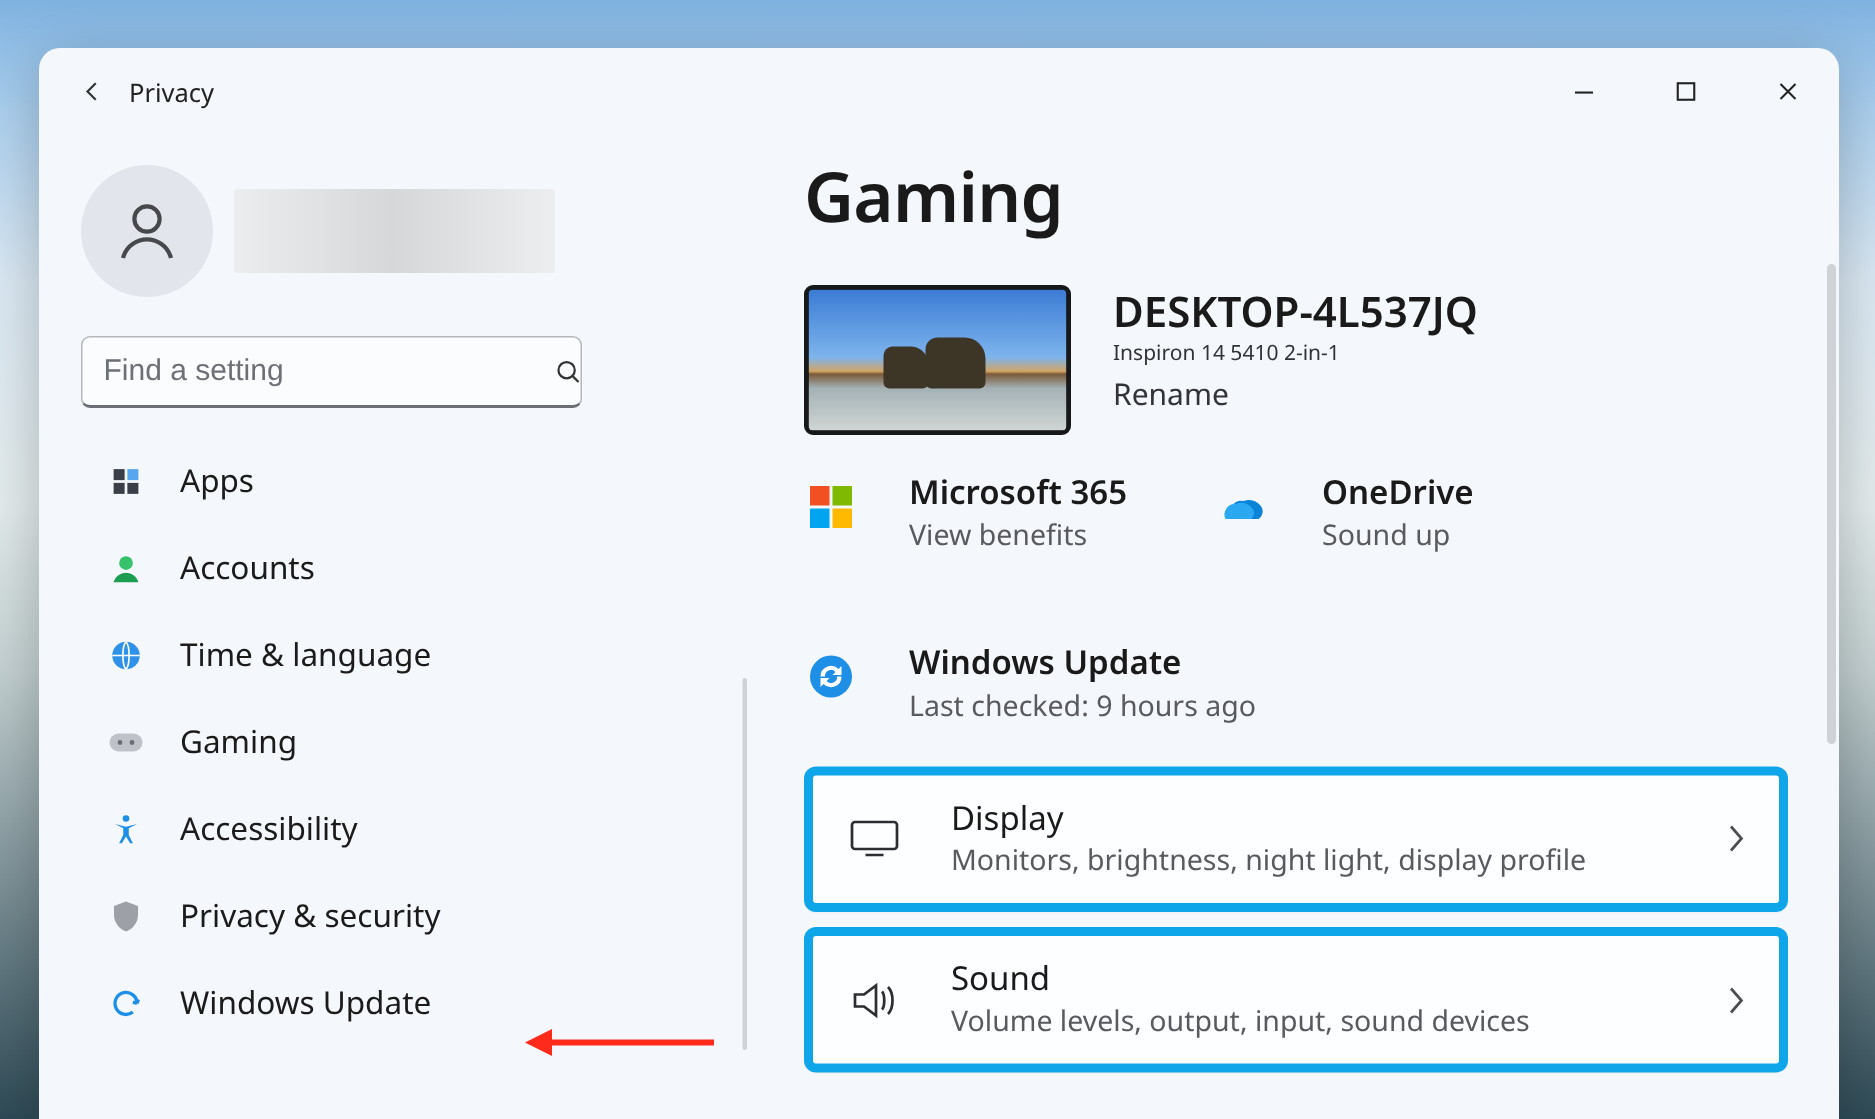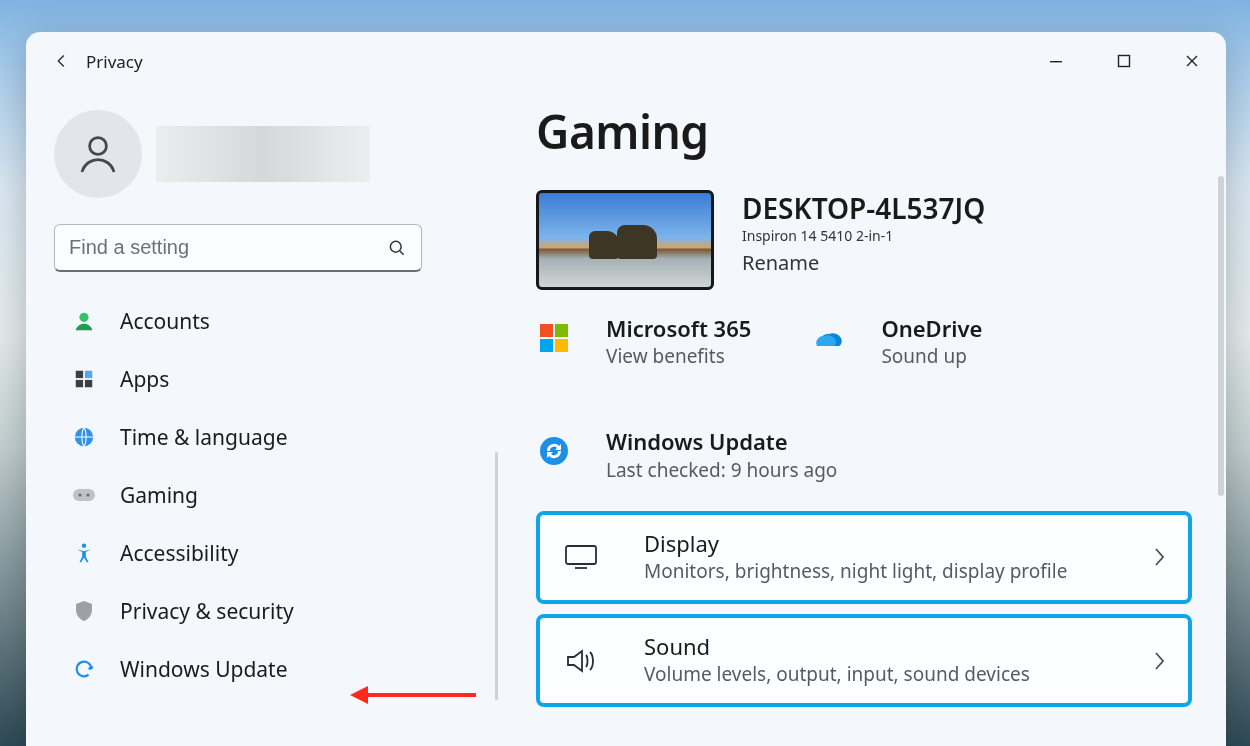--- a/index.html
+++ b/index.html
@@ -26,21 +26,21 @@
   .win-btn { width:68px; height:48px; display:flex; align-items:center; justify-content:center; color:#222; }
 
   .body { flex:1; display:flex; min-height:0; }
 
   
   .sidebar { width:470px; padding:20px 0 0 28px; display:flex; flex-direction:column; position:relative; }
   .profile { display:flex; align-items:center; gap:14px; margin-bottom:26px; padding-left:0; }
   .avatar { width:88px; height:88px; border-radius:50%; background:#E2E6EC; display:flex; align-items:center; justify-content:center; color:#555; }
   .name-blur { width:214px; height:56px; background:linear-gradient(90deg,#ecedef,#d6d7d9,#eceef0); border-radius:2px; }
 
-  .searchbox { width:368px; height:48px; border:1px solid #b4b8be; border-bottom:2px solid #6b6e74; border-radius:6px; background:#FBFCFE; display:flex; align-items:center; padding:0 14px; box-shadow:inset 0 0 0 0 transparent; margin-bottom:22px;gap:35px;}
+  .searchbox { width:334px; height:48px; border:1px solid #b4b8be; border-bottom:2px solid #6b6e74; border-radius:6px; background:#FBFCFE; display:flex; align-items:center; padding:0 14px; box-shadow:inset 0 0 0 0 transparent; margin-bottom:22px;gap:35px;}
   .searchbox input { flex:1; border:none; outline:none; background:transparent; font-size:20px; color:#555; }
   .searchbox input::placeholder{color:#6d7076;}
   .search-icon{color:#333;}
 
   .nav { display:flex; flex-direction:column; gap:4px; position:relative; }
   .nav-item { width:398px; height:54px; display:flex; align-items:center; gap:24px; padding-left:18px; border-radius:6px; font-size:21px; color:#1b1b1b; cursor:default; }
   .nav-ico { width:24px; height:24px; display:flex; align-items:center; justify-content:center; }
 
   .nav-divider { position:absolute; right:-2px; top:158px; width:3px; height:248px; background:#cfd3d8; border-radius:2px; }
 
@@ -64,21 +64,21 @@
   .device-model{font-size:14px;color:#313336;margin-top:2px;}
   .rename{font-size:20px;color:#313336;margin-top:4px;}
 
   .services{display:flex;gap:60px;margin-bottom:28px;flex-wrap:wrap;}
   .svc{display:flex;gap:34px;align-items:flex-start;}
   .svc-ico{width:36px;height:36px;display:flex;align-items:center;justify-content:center;margin-top:4px;}
   .svc-t{font-size:22px;font-weight:600;color:#1a1a1a;line-height:1.15;}
   .svc-s{font-size:19px;color:#585a5e;margin-top:2px;}
 
   .cards{display:flex;flex-direction:column;gap:10px;}
-  .card{border:4px solid #0ea5e9;border-radius:8px;background:#FDFEFF;padding:16px 22px;display:flex;align-items:center;gap:44px;min-height:92px;box-shadow:0 1px 1px rgba(0,0,0,.02);}
+  .card{border:6px solid #0ea5e9;border-radius:8px;background:#FDFEFF;padding:16px 22px;display:flex;align-items:center;gap:32px;min-height:92px;box-shadow:0 1px 1px rgba(0,0,0,.02);}
   .card-ico{width:38px;display:flex;align-items:center;justify-content:center;color:#333;}
   .card-t{font-size:22px;color:#1a1a1a;line-height:1.15;}
   .card-s{font-size:19px;color:#585a5e;margin-top:2px;}
   .chev{margin-left:auto;color:#4b4d50;}
 
   .scroll-track{position:absolute;right:2px;top:86px;width:6px;height:320px;background:#cfd3d8;border-radius:3px;}
 
   svg{display:block;}
 </style>
 </head>
@@ -132,36 +132,36 @@
               <circle cx="10.5" cy="10.5" r="6.5"></circle>
               <path d="M20 20l-4.5-4.5"></path>
             </svg>
         </span>
       </div>
 
       <div class="nav">
         <div class="nav-item">
           <span class="nav-ico">
             <svg width="22" height="22" viewBox="0 0 24 24">
-                <circle cx="12" cy="8" r="5" fill="#35c26b"></circle>
-                <path d="M3 22c1.2-5 6-7 9-7s7.8 2 9 7z" fill="#1d9d52"></path>
-              </svg>
-          </span>
-          <span>Accounts</span>
-        </div>
-        <div class="nav-item">
-          <span class="nav-ico">
-            <svg width="22" height="22" viewBox="0 0 24 24">
                 <rect x="3" y="3" width="8" height="8" fill="#3a3e46"></rect>
                 <rect x="13" y="3" width="8" height="8" fill="#56a7f0"></rect>
                 <rect x="3" y="13" width="8" height="8" fill="#3a3e46"></rect>
                 <rect x="13" y="13" width="8" height="8" fill="#3a3e46"></rect>
               </svg>
           </span>
           <span>Apps</span>
+        </div>
+        <div class="nav-item">
+          <span class="nav-ico">
+            <svg width="22" height="22" viewBox="0 0 24 24">
+                <circle cx="12" cy="8" r="5" fill="#35c26b"></circle>
+                <path d="M3 22c1.2-5 6-7 9-7s7.8 2 9 7z" fill="#1d9d52"></path>
+              </svg>
+          </span>
+          <span>Accounts</span>
         </div>
         <div class="nav-item">
           <span class="nav-ico">
             <svg width="22" height="22" viewBox="0 0 24 24">
                 <circle cx="12" cy="12" r="10" fill="#2f92e8"></circle>
                 <path d="M2 12h20M12 2c3 3 3 17 0 20M12 2c-3 3-3 17 0 20" stroke="#fff" stroke-width="1.2" fill="none"></path>
               </svg>
           </span>
           <span>Time &amp; language</span>
         </div>

